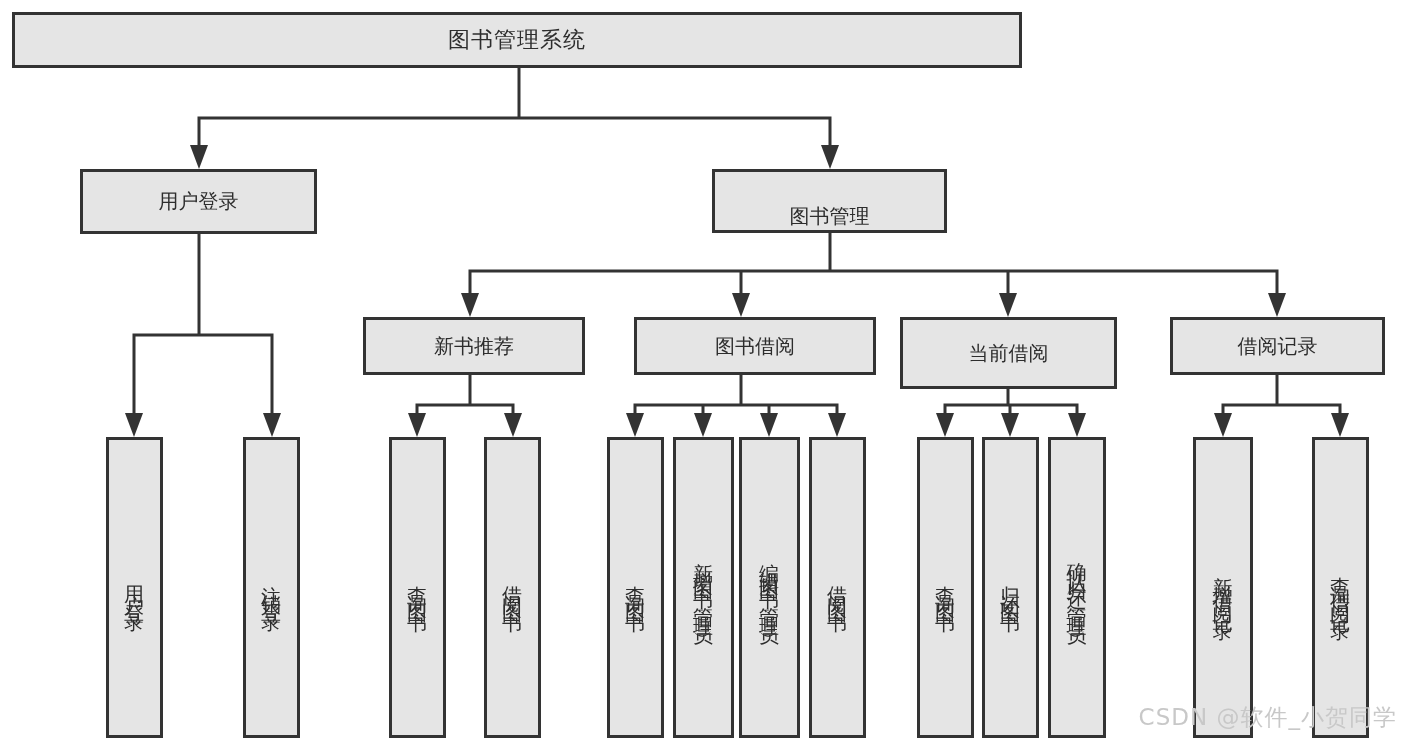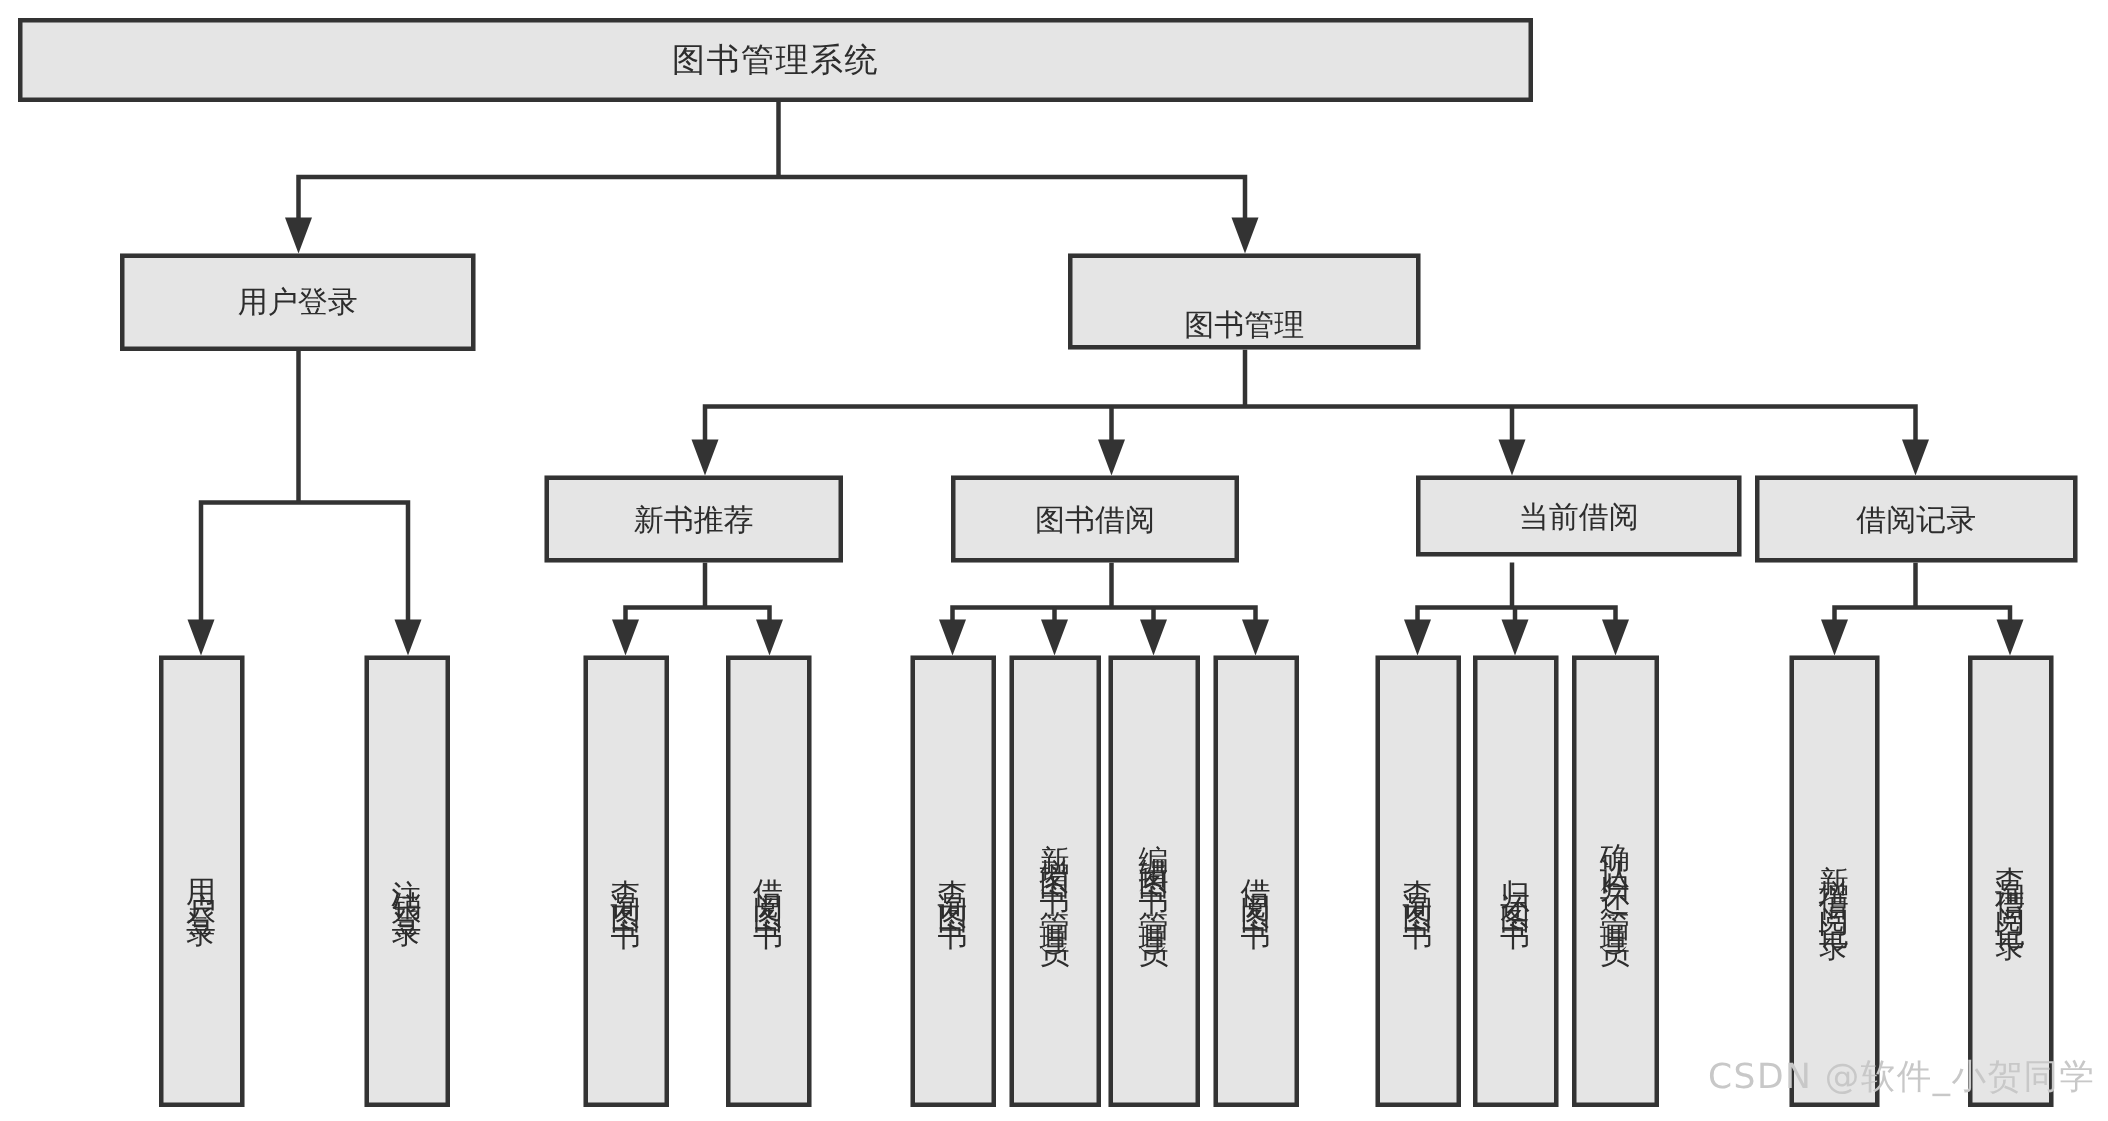--- a/index.html
+++ b/index.html
@@ -10,23 +10,23 @@
         border:3px solid #333333;display:flex;align-items:center;justify-content:center;
         z-index:1;}
   .node .label{font-size:20px;color:#2d2d2d;white-space:nowrap;}
   .node.root .label{font-size:22px;letter-spacing:1px;}
   .node.v .label{writing-mode:vertical-rl;text-orientation:mixed;
                  letter-spacing:9px;line-height:1;white-space:normal;}
   
   .n-root{left:12px;top:12px;width:1010px;height:56px;}
   .n-user-login{left:80px;top:169px;width:237px;height:65px;}
   .n-book-mgmt{left:712px;top:169px;width:235px;height:64px;align-items:flex-end;}
-  .n-new-book{left:363px;top:317px;width:199px;height:58px;}
-  .n-book-borrow{left:634px;top:317px;width:192px;height:58px;}
-  .n-current{left:900px;top:317px;width:217px;height:54px;margin-left:44px;}
+  .n-new-book{left:363px;top:317px;width:222px;height:58px;}
+  .n-book-borrow{left:634px;top:317px;width:242px;height:58px;}
+  .n-current{left:900px;top:317px;width:217px;height:72px;}
   .n-record{left:1170px;top:317px;width:215px;height:58px;}
   
   .leaf{top:437px;height:301px;}
   .n-l-user{left:106px;width:57px;}
   .n-l-logout{left:243px;width:57px;}
   .n-l-nb-query{left:389px;width:57px;}
   .n-l-nb-borrow{left:484px;width:57px;}
   .n-l-bb-query{left:607px;width:57px;}
   .n-l-bb-add{left:673px;width:61px;}
   .n-l-bb-edit{left:739px;width:61px;}

